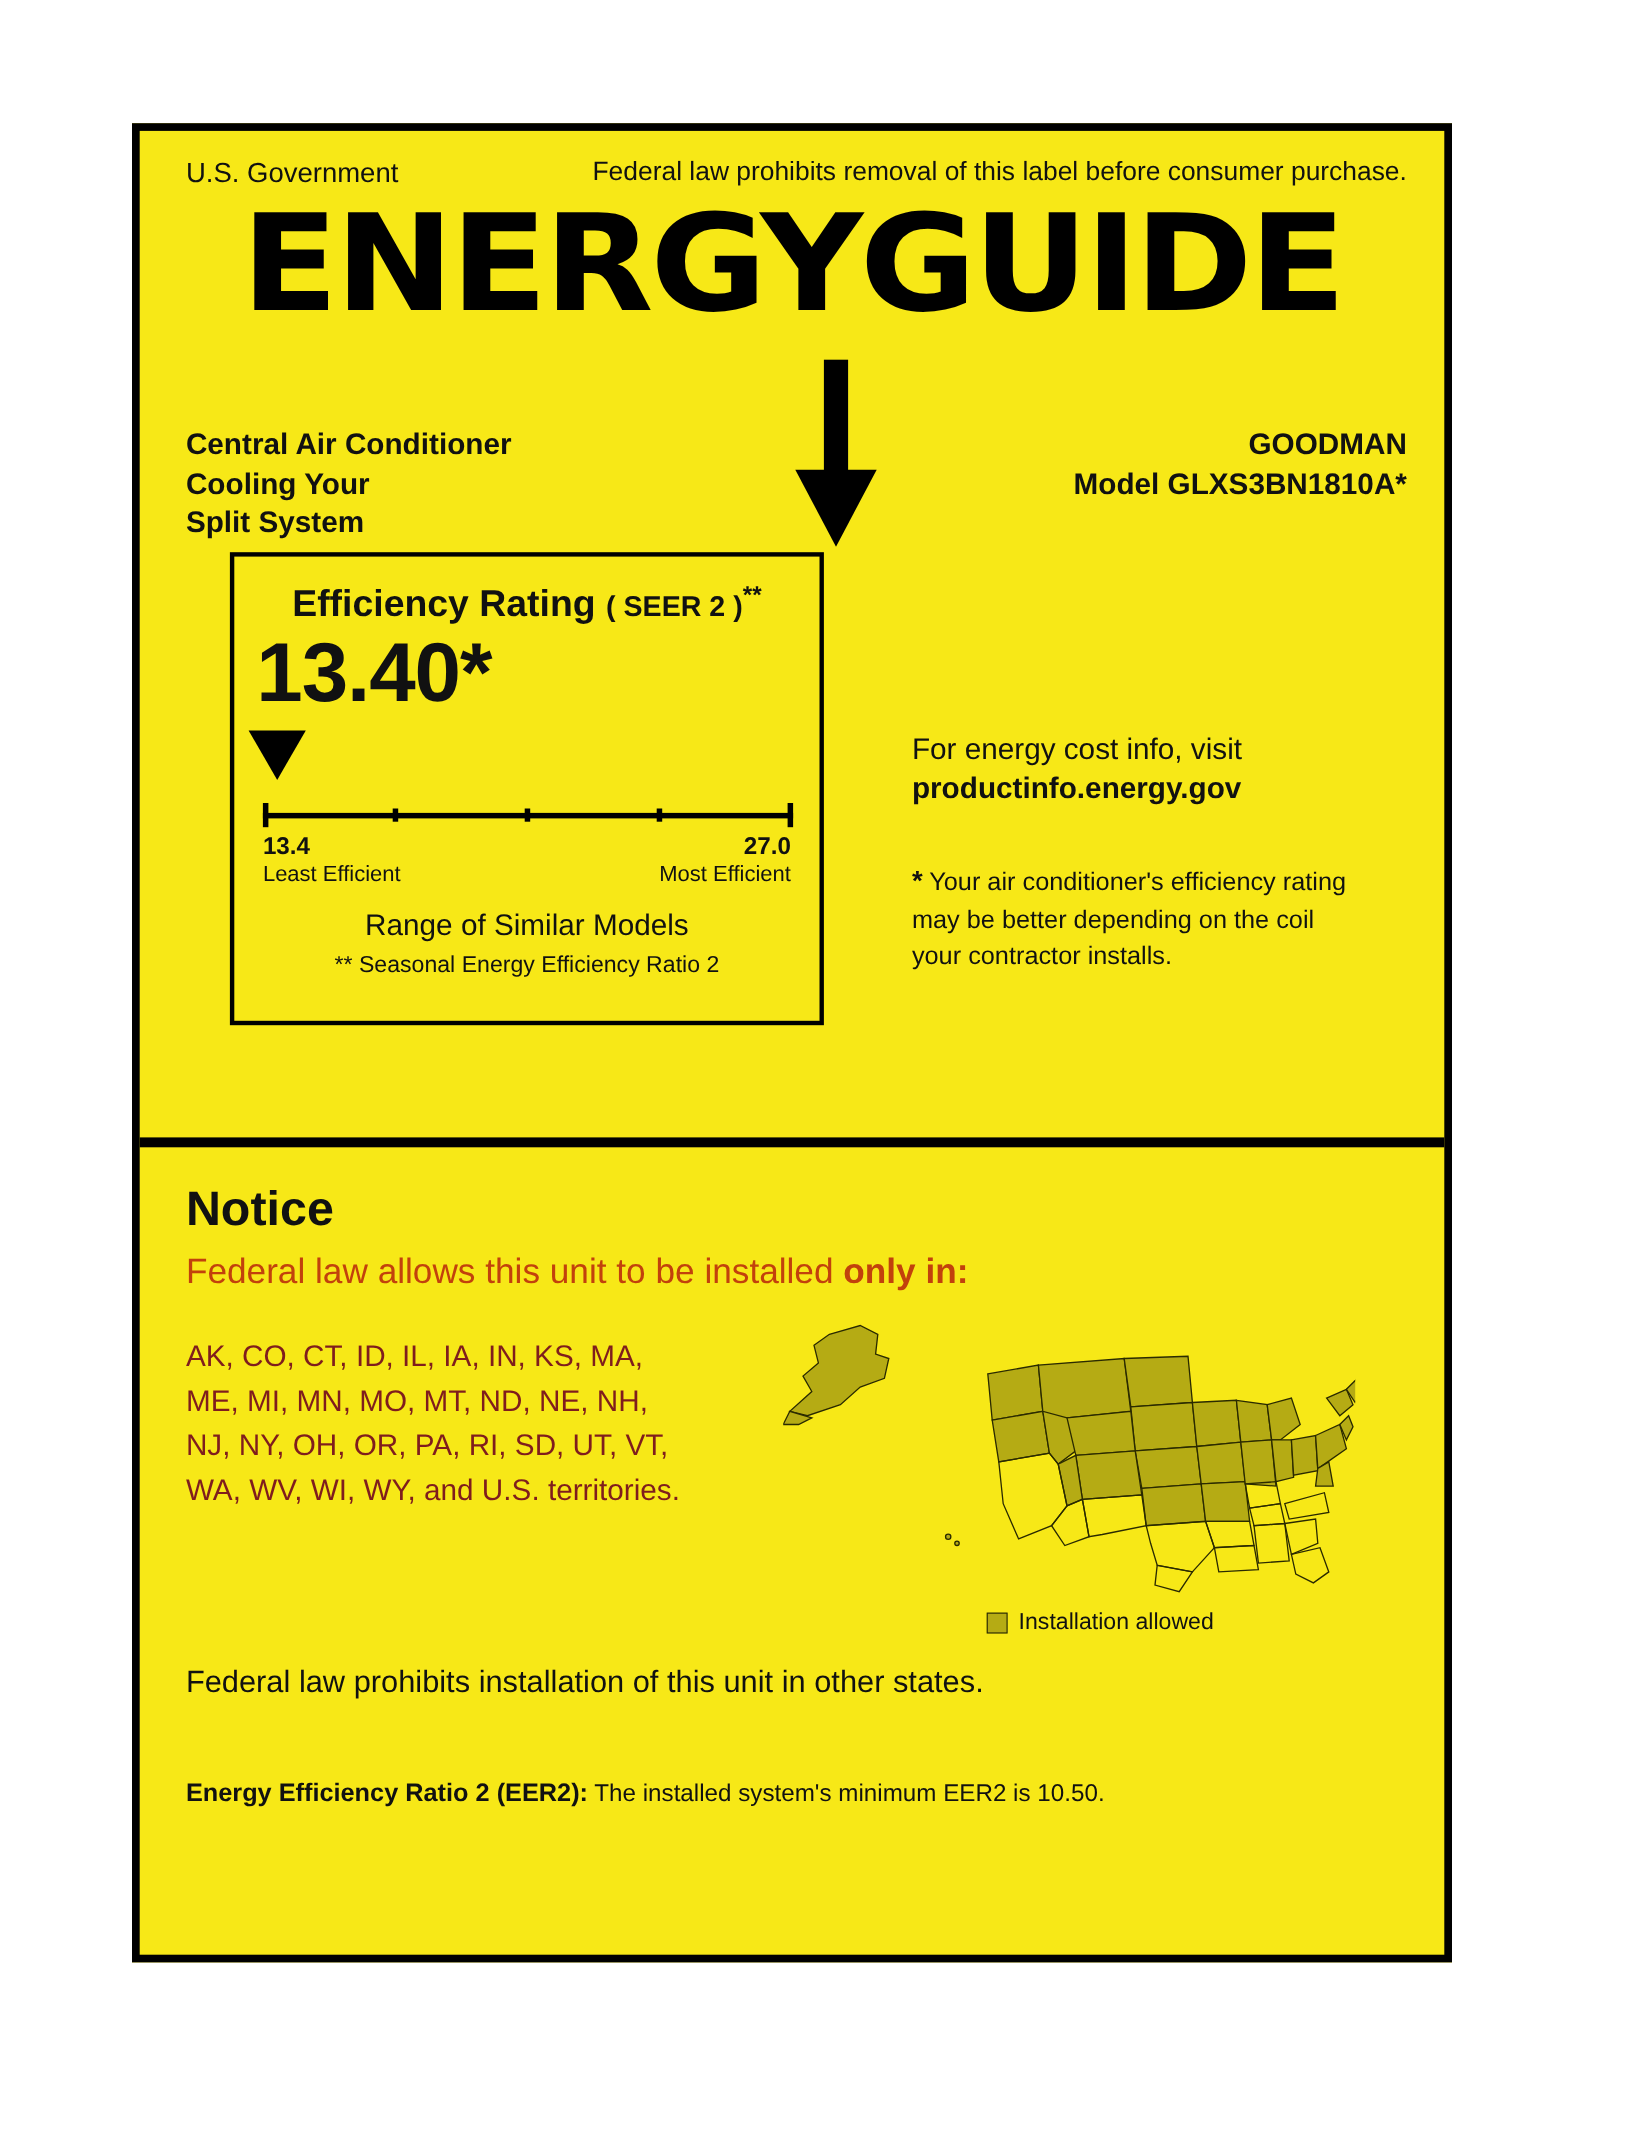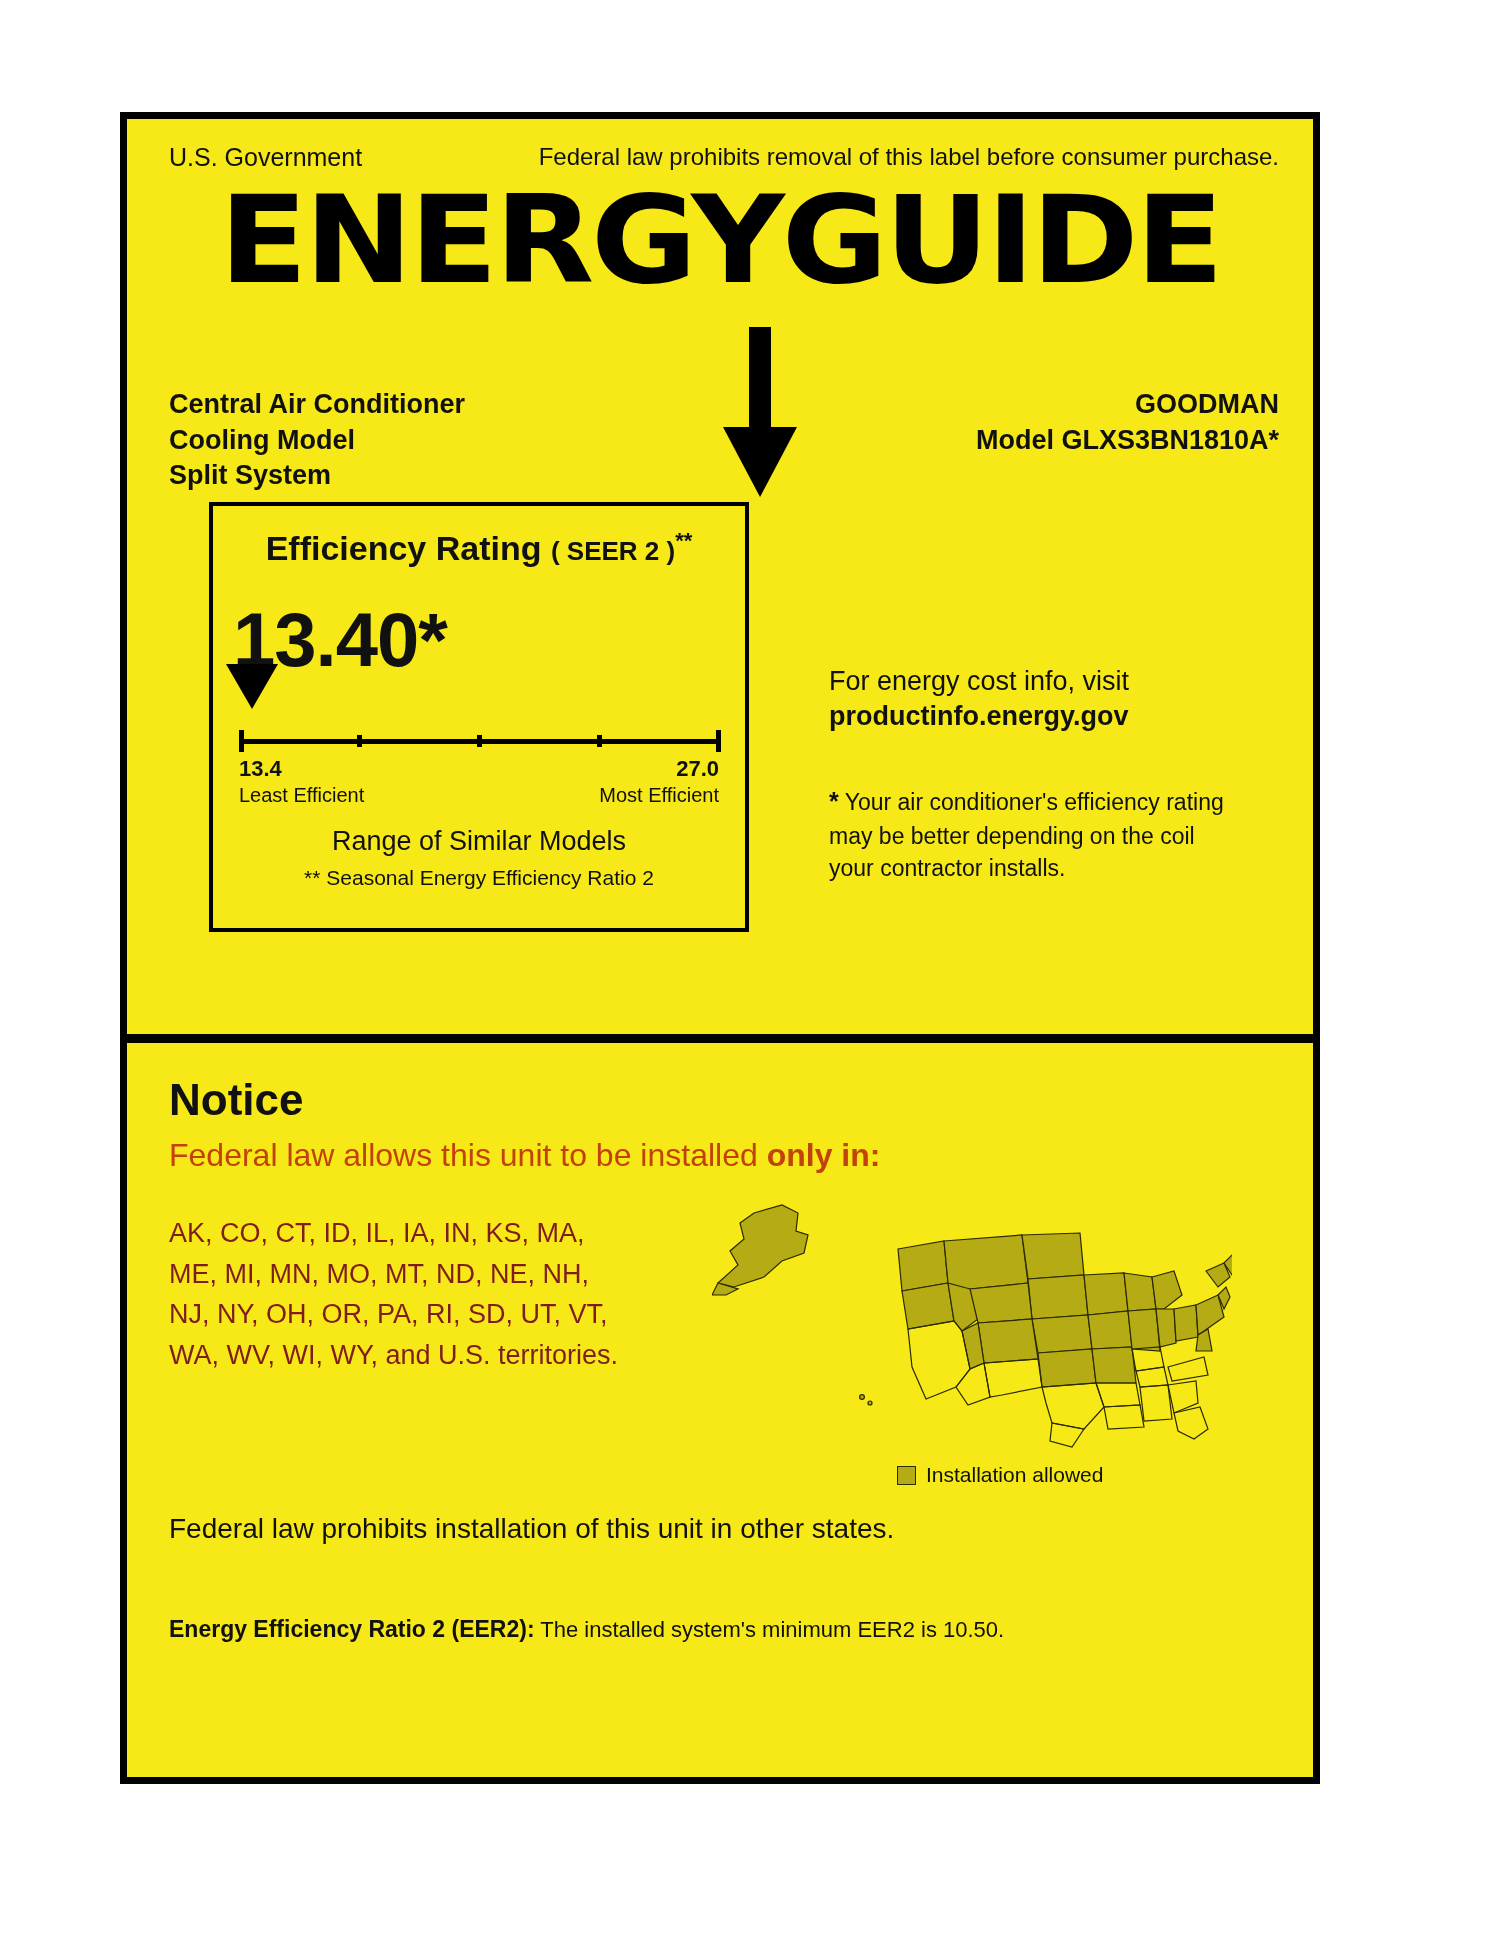--- a/index.html
+++ b/index.html
@@ -131,21 +131,20 @@
     vertical-align: super;
   }
   .eff-value {
     position: absolute;
     left: 20px;
     top: 62px;
     font-size: 76px;
     font-weight: bold;
     letter-spacing: -1px;
     color: #111;
-    margin-top: 28px;
   }
   .marker {
     position: absolute;
     left: 13px;
     top: 158px;
     width: 0; height: 0;
     border-left: 26px solid transparent;
     border-right: 26px solid transparent;
     border-top: 45px solid #000;
   }
@@ -307,21 +306,21 @@
 
     <div class="eg-title">ENERGYGUIDE</div>
 
     <div class="arrow-down">
       <div class="arrow-stem"></div>
       <div class="arrow-head"></div>
     </div>
 
     <div class="prod-type">
       <div>Central Air Conditioner</div>
-      <div>Cooling Model</div>
+      <div>Cooling Your</div>
       <div>Split System</div>
     </div>
 
     <div class="brand">
       <div>GOODMAN</div>
       <div>Model GLXS3BN1810A*</div>
     </div>
 
     <div class="rating-box">
       <div class="eff-title">

